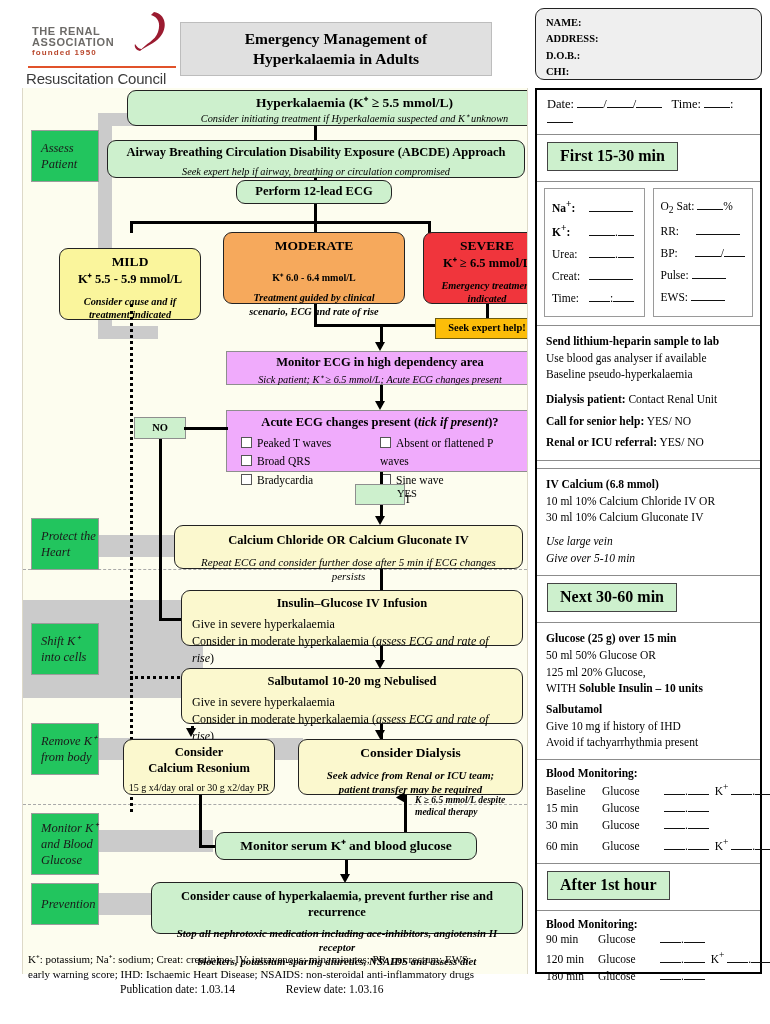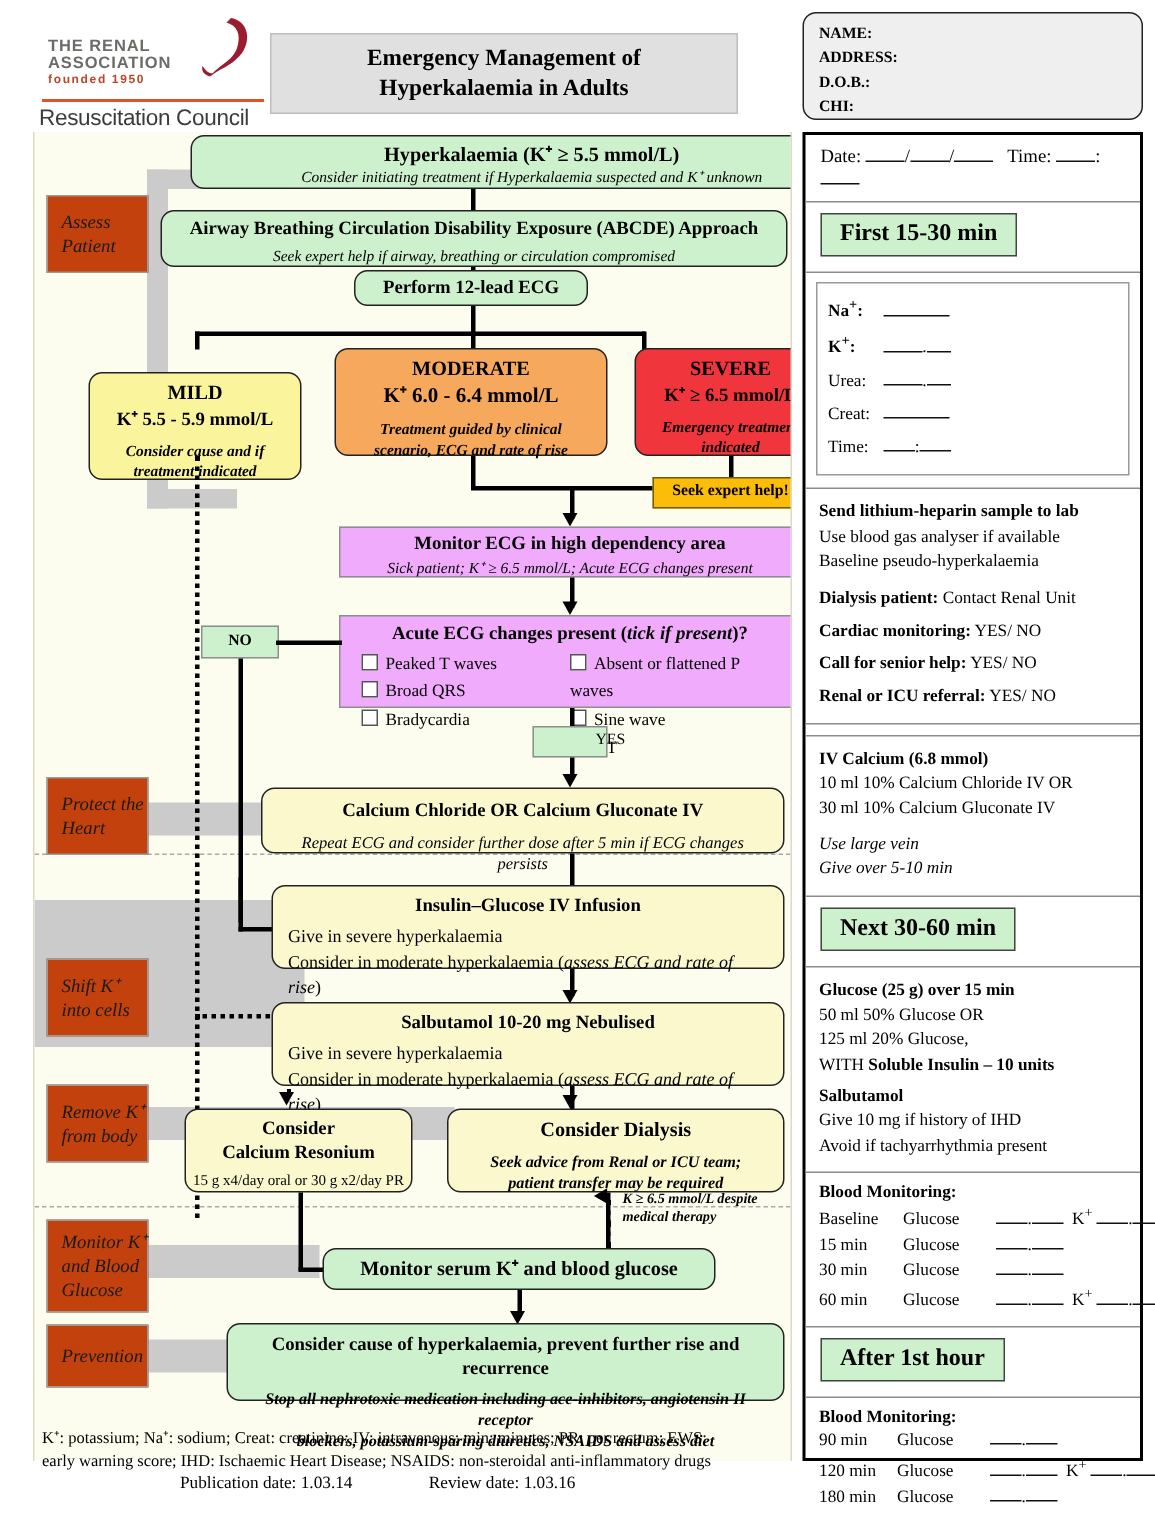--- a/index.html
+++ b/index.html
@@ -83,21 +83,21 @@
   .grey{background:#f0abfc;}
   .amber{background:#fcbd09;border:1.4px solid #6b5b10;}
   .t1{font-weight:bold;font-size:12.5px;line-height:1.25;}
   .t2{font-weight:bold;font-size:13.5px;line-height:1.25;}
   .sub-i{font-style:italic;font-size:10.3px;line-height:1.3;}
   .sub-bi{font-style:italic;font-weight:bold;font-size:10.3px;line-height:1.3;text-align:center;}
   .body-l{font-size:12px;line-height:1.45;text-align:left;}
 
   
   .stage{
-    position:absolute;background:#c2410c;border:1px solid #9b9b9b;box-sizing:border-box;
+    position:absolute;background:#22c55e;border:1px solid #9b9b9b;box-sizing:border-box;
     font-style:italic;font-size:12.5px;line-height:1.28;
     display:flex;align-items:center;padding-left:9px;color:#1a1a1a;
   }
   .connector{position:absolute;background:#cbcbcb;}
 
   
   .ln-v{position:absolute;background:#000;width:2.6px;}
   .ln-h{position:absolute;background:#000;height:2.6px;}
   .arrow-d{position:absolute;width:0;height:0;border-left:5.5px solid transparent;border-right:5.5px solid transparent;border-top:9px solid #000;}
   .arrow-r{position:absolute;width:0;height:0;border-top:5.5px solid transparent;border-bottom:5.5px solid transparent;border-left:9px solid #000;}
@@ -166,30 +166,36 @@
 
     <div class="rc-sec" style="padding:0;">
       <div class="vit-wrap">
         <div class="vit">
           <div class="row"><span class="lab b">Na<sup>+</sup>:</span> <span class="ul u6"></span></div>
           <div class="row"><span class="lab b">K<sup>+</sup>:</span> <span class="ul u4"></span>.<span class="ul u2"></span></div>
           <div class="row"><span class="lab">Urea:</span> <span class="ul u4"></span>.<span class="ul u2"></span></div>
           <div class="row"><span class="lab">Creat:</span> <span class="ul u6"></span></div>
           <div class="row"><span class="lab">Time:</span> <span class="ul u3"></span>:<span class="ul u3"></span></div>
         </div>
+        <div class="vit">
+          <div class="row">O<sub>2</sub> Sat: <span class="ul u4"></span>%</div>
+          <div class="row">RR: <span class="ul u6" style="margin-left:14px"></span></div>
+          <div class="row">BP: <span class="ul u4" style="margin-left:14px"></span>/<span class="ul u3"></span></div>
+          <div class="row">Pulse: <span class="ul u5"></span></div>
+          <div class="row">EWS: <span class="ul u5"></span></div>
+        </div>
       </div>
     </div>
 
     <div class="rc-sec" style="padding:7px 9px 9px;">
       <div class="b ln">Send lithium-heparin sample to lab</div>
       <div class="ln">Use blood gas analyser if available</div>
       <div class="ln">Baseline pseudo-hyperkalaemia</div>
       <div class="gap"></div>
       <div class="ln" style="margin-bottom:5px"><span class="b">Dialysis patient:</span> <span>Contact Renal Unit</span></div>
-      <div class="ln" style="margin-bottom:5px"><span class="b">Cardiac monitoring:</span> <span>YES/ NO</span></div>
       <div class="ln" style="margin-bottom:5px"><span class="b">Call for senior help:</span> <span>YES/ NO</span></div>
       <div class="ln"><span class="b">Renal or ICU referral:</span> <span>YES/ NO</span></div>
     </div>
 
     <div class="rc-spacer"></div>
 
     <div class="rc-sec" style="padding:7px 9px 9px;">
       <div class="b ln">IV Calcium (6.8 mmol)</div>
       <div class="ln">10 ml 10% Calcium Chloride IV OR</div>
       <div class="ln">30 ml 10% Calcium Gluconate IV</div>
@@ -251,21 +257,21 @@
     <div class="connector" style="left:60px;top:805px;width:100px;height:22px;"></div>
 
     <div class="stage" style="left:8px;top:42px;width:68px;height:52px;">
       <span style="white-space:pre-line;">Assess
 Patient</span>
     </div>
     <div class="stage" style="left:8px;top:430px;width:68px;height:52px;">
       <span style="white-space:pre-line;">Protect the
 Heart</span>
     </div>
-    <div class="stage" style="left:8px;top:535px;width:68px;height:52px;margin-top:16px;">
+    <div class="stage" style="left:8px;top:535px;width:68px;height:52px;">
       <span style="white-space:pre-line;">Shift K⁺
 into cells</span>
     </div>
     <div class="stage" style="left:8px;top:635px;width:68px;height:52px;">
       <span style="white-space:pre-line;">Remove K⁺
 from body</span>
     </div>
     <div class="stage" style="left:8px;top:725px;width:68px;height:62px;">
       <span style="white-space:pre-line;">Monitor K⁺
 and Blood
@@ -297,21 +303,21 @@
     <div class="ln-v" style="left:405px;top:133px;height:12px;"></div>
 
     <div class="node rb yellow" style="left:36px;top:160px;width:142px;height:72px;padding:5px 4px 0;">
       <div class="t2">MILD</div>
       <div class="t2" style="font-size:12.5px;margin-top:1px;">K⁺ 5.5 - 5.9 mmol/L</div>
       <div class="sub-bi" style="margin-top:7px;white-space:pre-line;">Consider cause and if
 treatment indicated</div>
     </div>
     <div class="node rb orange" style="left:200px;top:144px;width:182px;height:72px;padding:5px 4px 0;">
       <div class="t2">MODERATE</div>
-      <div class="t2" style="font-size:14px;margin-top:1px;">K⁺ 6.0 - 6.4 mmol/L</div>
+      <div class="t2" style="font-size:10px;margin-top:17px;">K⁺ 6.0 - 6.4 mmol/L</div>
       <div class="sub-bi" style="margin-top:7px;white-space:pre-line;">Treatment guided by clinical
 scenario, ECG and rate of rise</div>
     </div>
     <div class="node rb red" style="left:400px;top:144px;width:128px;height:72px;padding:5px 4px 0;">
       <div class="t2">SEVERE</div>
       <div class="t2" style="font-size:12.5px;margin-top:1px;">K⁺ ≥ 6.5 mmol/L</div>
       <div class="sub-bi" style="margin-top:7px;white-space:pre-line;">Emergency treatment
 indicated</div>
     </div>
 

